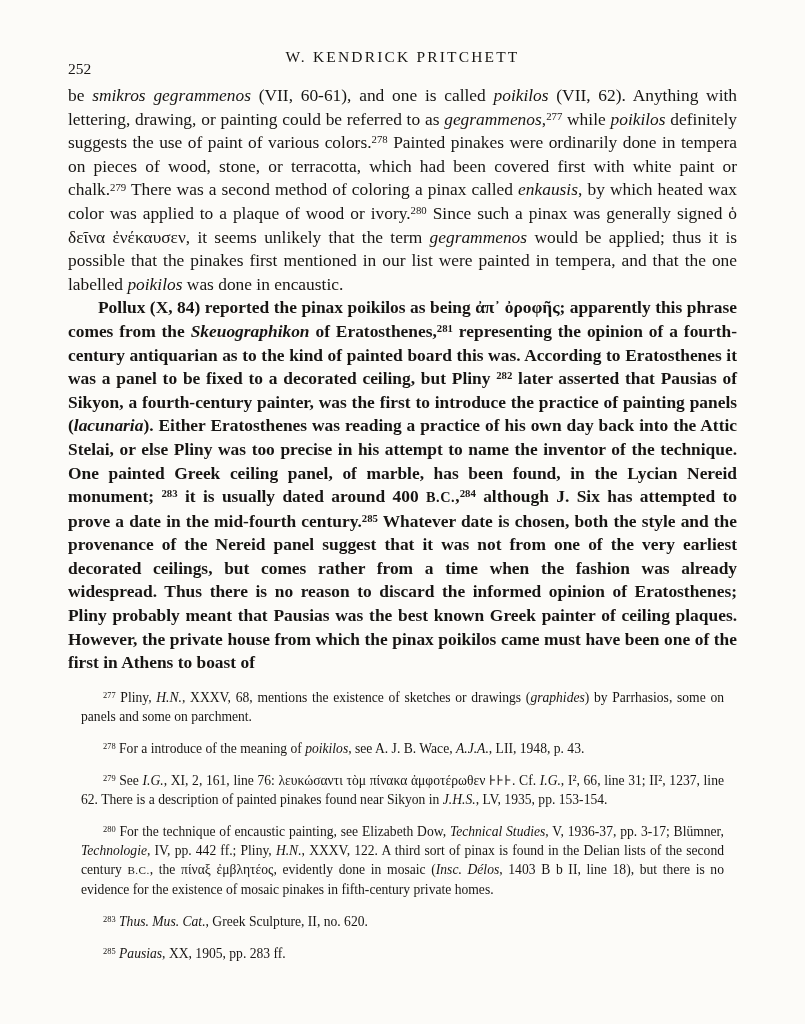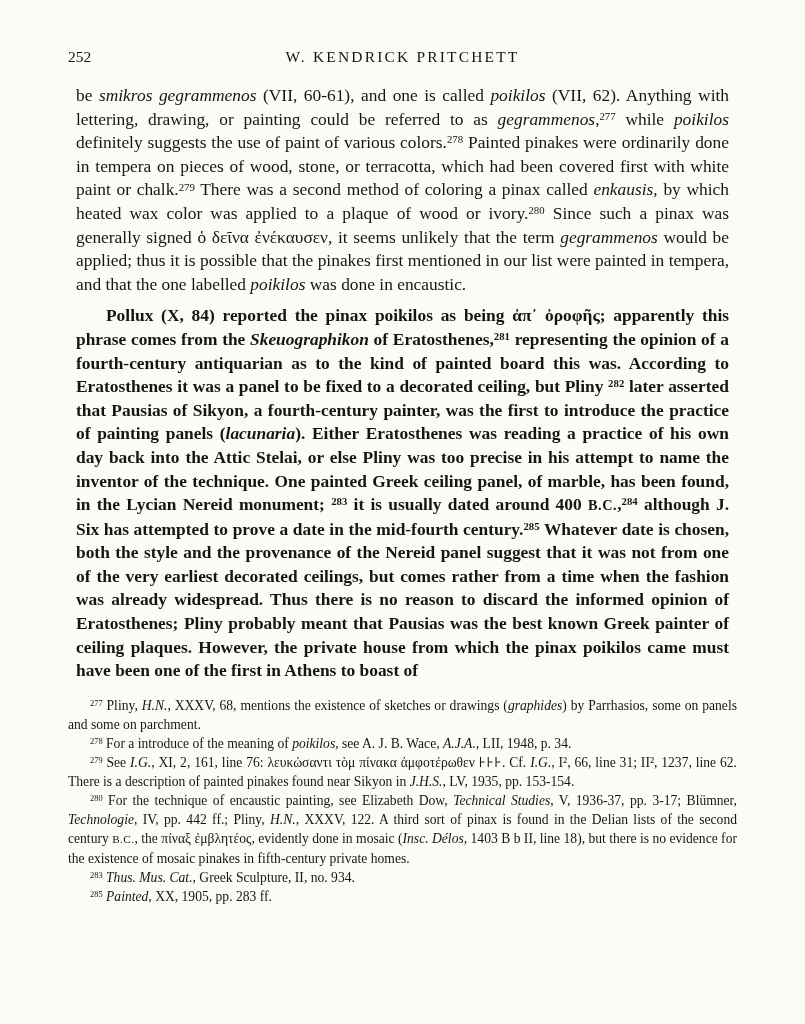--- a/index.html
+++ b/index.html
@@ -16,41 +16,41 @@
   }
   .page-header {
     position: relative;
     height: 22px;
     margin-bottom: 14px;
     font-size: 15.5px;
   }
   .page-number {
     position: absolute;
     left: 0;
-    top: 0;
+    top: 12px;
   }
   .running-head {
     display: block;
     text-align: center;
     letter-spacing: 0.14em;
   }
   .body-text {
     font-size: 17.4px;
     line-height: 23.6px;
     text-align: justify;
   }
-  .para { margin: 8px; }
+  .para { margin: 0; }
   .para.indent { text-indent: 30px; font-weight: bold; }
   .footnotes {
     margin-top: 13px;
     font-size: 13.6px;
     line-height: 19px;
     text-align: justify;
   }
-  .footnote { margin: 0; text-indent: 22px; }
+  .footnote { margin: 13px; text-indent: 22px; }
   .it { font-style: italic; }
   .sc { font-size: 0.82em; letter-spacing: 0.04em; }
   sup {
     font-size: 0.62em;
     line-height: 0;
     vertical-align: baseline;
     position: relative;
     top: -0.45em;
   }
 </style>
@@ -64,20 +64,20 @@
     <span class="running-head">W. KENDRICK PRITCHETT</span>
   </header>
 
   <main class="body-text">
     <p class="para no-indent"><span>be </span><span class="it">smikros gegrammenos</span><span> (VII, 60-61), and one is called </span><span class="it">poikilos</span><span> (VII, 62). Anything with lettering, drawing, or painting could be referred to as </span><span class="it">gegrammenos</span><span>,</span><sup>277</sup><span> while </span><span class="it">poikilos</span><span> definitely suggests the use of paint of various colors.</span><sup>278</sup><span> Painted pinakes were ordinarily done in tempera on pieces of wood, stone, or terracotta, which had been covered first with white paint or chalk.</span><sup>279</sup><span> There was a second method of coloring a pinax called </span><span class="it">enkausis</span><span>, by which heated wax color was applied to a plaque of wood or ivory.</span><sup>280</sup><span> Since such a pinax was generally signed </span><span>ὁ δεῖνα ἐνέκαυσεν</span><span>, it seems unlikely that the term </span><span class="it">gegrammenos</span><span> would be applied; thus it is possible that the pinakes first mentioned in our list were painted in tempera, and that the one labelled </span><span class="it">poikilos</span><span> was done in encaustic.</span></p>
     <p class="para indent"><span>Pollux (X, 84) reported the pinax poikilos as being </span><span>ἀπ᾽ ὀροφῆς</span><span>; apparently this phrase comes from the </span><span class="it">Skeuographikon</span><span> of Eratosthenes,</span><sup>281</sup><span> representing the opinion of a fourth-century antiquarian as to the kind of painted board this was.  According to Eratosthenes it was a panel to be fixed to a decorated ceiling, but Pliny </span><sup>282</sup><span> later asserted that Pausias of Sikyon, a fourth-century painter, was the first to introduce the practice of painting panels (</span><span class="it">lacunaria</span><span>).  Either Eratosthenes was reading a practice of his own day back into the Attic Stelai, or else Pliny was too precise in his attempt to name the inventor of the technique.  One painted Greek ceiling panel, of marble, has been found, in the Lycian Nereid monument; </span><sup>283</sup><span> it is usually dated around 400 </span><span class="sc">B.C.</span><span>,</span><sup>284</sup><span> although J. Six has attempted to prove a date in the mid-fourth century.</span><sup>285</sup><span> Whatever date is chosen, both the style and the provenance of the Nereid panel suggest that it was not from one of the very earliest decorated ceilings, but comes rather from a time when the fashion was already widespread.  Thus there is no reason to discard the informed opinion of Eratosthenes; Pliny probably meant that Pausias was the best known Greek painter of ceiling plaques.  However, the private house from which the pinax poikilos came must have been one of the first in Athens to boast of</span></p>
   </main>
 
   <section class="footnotes">
     <p class="footnote"><sup>277</sup><span> Pliny, </span><span class="it">H.N.</span><span>, XXXV, 68, mentions the existence of sketches or drawings (</span><span class="it">graphides</span><span>) by Parrhasios, some on panels and some on parchment.</span></p>
-    <p class="footnote"><sup>278</sup><span> For a introduce of the meaning of </span><span class="it">poikilos</span><span>, see A. J. B. Wace, </span><span class="it">A.J.A.</span><span>, LII, 1948, p. 34.</span></p>
+    <p class="footnote"><sup>278</sup><span> For a introduce of the meaning of </span><span class="it">poikilos</span><span>, see A. J. B. Wace, </span><span class="it">A.J.A.</span><span>, LII, 1948, p. 43.</span></p>
     <p class="footnote"><sup>279</sup><span> See </span><span class="it">I.G.</span><span>, XI, 2, 161, line 76: </span><span>λευκώσαντι τὸμ πίνακα ἀμφοτέρωθεν ⊦⊦⊦</span><span>.  Cf. </span><span class="it">I.G.</span><span>, I², 66, line 31; II², 1237, line 62.  There is a description of painted pinakes found near Sikyon in </span><span class="it">J.H.S.</span><span>, LV, 1935, pp. 153-154.</span></p>
     <p class="footnote"><sup>280</sup><span> For the technique of encaustic painting, see Elizabeth Dow, </span><span class="it">Technical Studies</span><span>, V, 1936-37, pp. 3-17; Blümner, </span><span class="it">Technologie</span><span>, IV, pp. 442 ff.; Pliny, </span><span class="it">H.N.</span><span>, XXXV, 122.  A third sort of pinax is found in the Delian lists of the second century </span><span class="sc">B.C.</span><span>, the </span><span>πίναξ ἐμβλητέος</span><span>, evidently done in mosaic (</span><span class="it">Insc. Délos</span><span>, 1403 B b II, line 18), but there is no evidence for the existence of mosaic pinakes in fifth-century private homes.</span></p>
-    <p class="footnote"><sup>283</sup><span> </span><span class="it">Thus. Mus. Cat.</span><span>, Greek Sculpture, II, no. 934.</span></p>
-    <p class="footnote"><sup>285</sup><span> </span><span class="it">Painted</span><span>, XX, 1905, pp. 283 ff.</span></p>
+    <p class="footnote"><sup>283</sup><span> </span><span class="it">Thus. Mus. Cat.</span><span>, Greek Sculpture, II, no. 620.</span></p>
+    <p class="footnote"><sup>285</sup><span> </span><span class="it">Pausias</span><span>, XX, 1905, pp. 283 ff.</span></p>
   </section>
 
 </div>
 
 </body></html>

